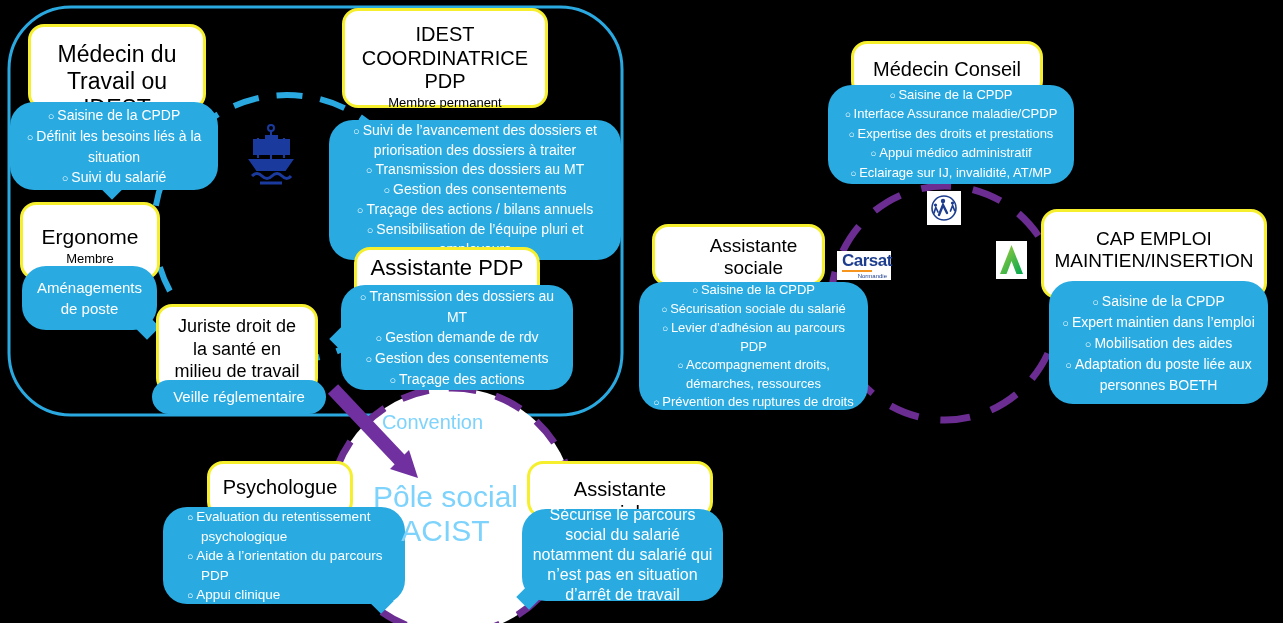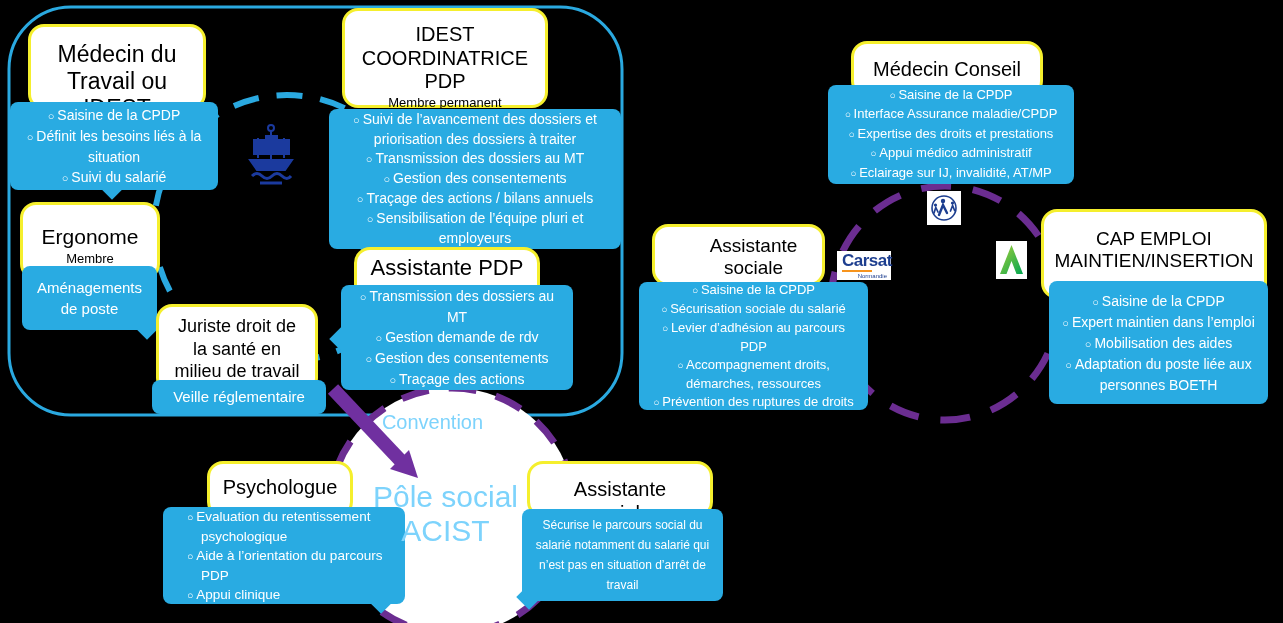--- a/index.html
+++ b/index.html
@@ -15,21 +15,21 @@
     position:absolute;z-index:3;box-sizing:border-box;
     background:#fff;border:3px solid #F5EF2D;border-radius:16px;
     color:#000;text-align:center;padding:8px 10px 4px 10px;
   }
   .wbox .ttl{font-size:20px;line-height:1.18;letter-spacing:0px;}
   .wbox .sub{font-size:13px;margin-top:1px;}
 
   
   .bbox{
     position:absolute;z-index:3;box-sizing:border-box;
-    background:#29ABE2;border-radius:8px;color:#fff;
+    background:#29ABE2;border-radius:24px;color:#fff;
     display:flex;flex-direction:column;justify-content:center;
     text-align:center;padding:6px 10px;
   }
   .bullet-item::before{content:"○ ";font-size:0.78em;}
   .leftalign{text-align:left;padding-left:24px;}
   .leftalign .bullet-item{padding-left:14px;text-indent:-14px;}
 
   .tail{position:absolute;z-index:3;width:18px;height:18px;background:#29ABE2;transform:rotate(45deg);}
 
   .floatlabel{position:absolute;z-index:4;color:#7dd3fc;text-align:center;}
@@ -68,21 +68,21 @@
       <div class="bullet-item">Saisine de la CPDP</div>
       <div class="bullet-item">Définit les besoins liés à la situation</div>
       <div class="bullet-item">Suivi du salarié</div>
     </div>
 
   <div class="wbox" style="left:342px;top:8px;width:206px;height:100px;padding-top:12px;">
     <div class="ttl">IDEST COORDINATRICE PDP</div>
     <div class="sub">Membre permanent</div>
   </div>
   <div class="tail" style="left:364px;top:240px;"></div>
-  <div class="bbox" style="left:329px;top:109px;width:292px;height:140px;font-size:14px;line-height:19px;">
+  <div class="bbox" style="left:329px;top:120px;width:292px;height:140px;font-size:14px;line-height:19px;">
       <div class="bullet-item">Suivi de l’avancement des dossiers et priorisation des dossiers à traiter</div>
       <div class="bullet-item">Transmission des dossiers au MT</div>
       <div class="bullet-item">Gestion des consentements</div>
       <div class="bullet-item">Traçage des actions / bilans annuels</div>
       <div class="bullet-item">Sensibilisation de l’équipe pluri et employeurs</div>
     </div>
 
   <div class="wbox" style="left:20px;top:202px;width:140px;height:78px;padding-top:20px;">
     <div class="ttl" style="font-size:21px;">Ergonome</div>
     <div class="sub">Membre occasionnel</div>
@@ -144,21 +144,21 @@
   <div class="bbox leftalign" style="left:163px;top:507px;width:242px;height:97px;font-size:13.5px;line-height:19px;">
       <div class="bullet-item">Evaluation du retentissement psychologique</div>
       <div class="bullet-item">Aide à l’orientation du parcours PDP</div>
       <div class="bullet-item">Appui clinique</div>
     </div>
 
   <div class="wbox" style="left:527px;top:461px;width:186px;height:57px;padding-top:14px;">
     <div class="ttl">Assistante sociale</div>
   </div>
   <div class="tail" style="left:520px;top:588px;"></div>
-  <div class="bbox" style="left:522px;top:509px;width:201px;height:92px;font-size:12px;line-height:20px;">
+  <div class="bbox" style="left:522px;top:509px;width:201px;height:92px;font-size:16px;line-height:20px;">
     <div>Sécurise le parcours social du salarié notamment du salarié qui n’est pas en situation d’arrêt de travail</div>
   </div>
 
   <div class="wbox" style="left:851px;top:41px;width:192px;height:56px;padding-top:14px;">
     <div class="ttl">Médecin Conseil</div>
   </div>
   <div class="bbox" style="left:828px;top:85px;width:246px;height:99px;font-size:13px;line-height:18.5px;">
       <div class="bullet-item">Saisine de la CPDP</div>
       <div class="bullet-item">Interface Assurance maladie/CPDP</div>
       <div class="bullet-item">Expertise des droits et prestations</div>

